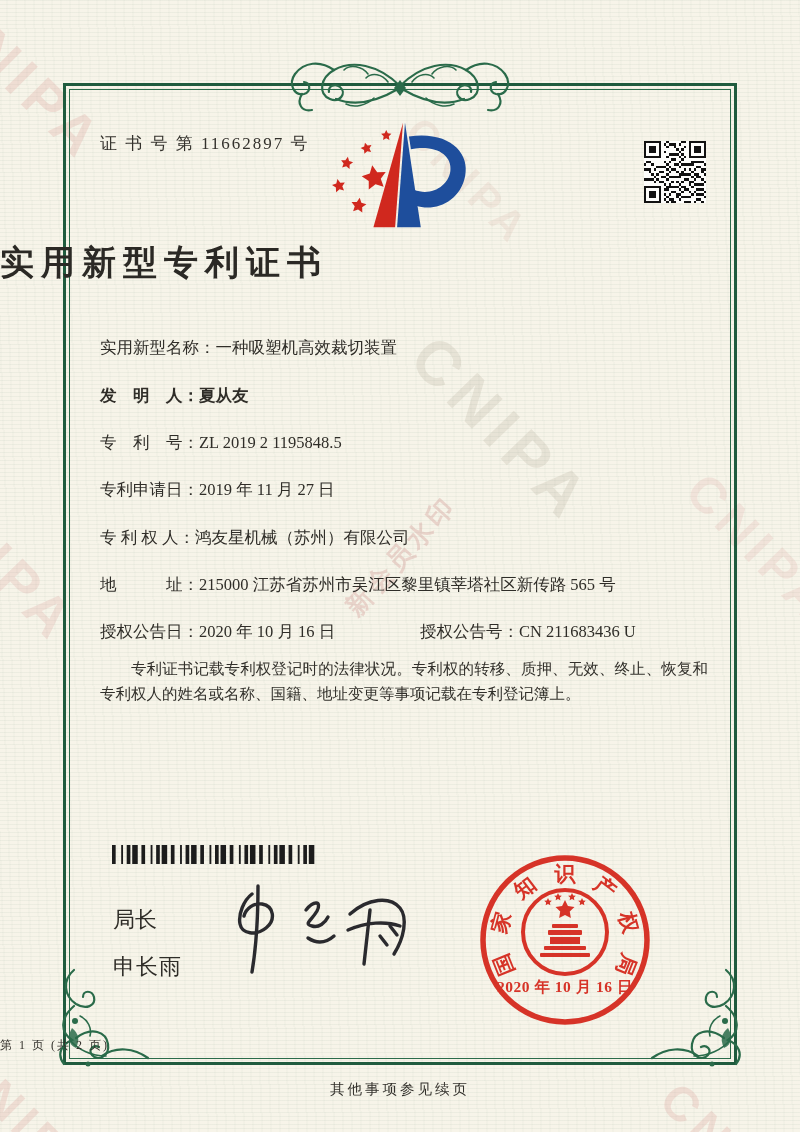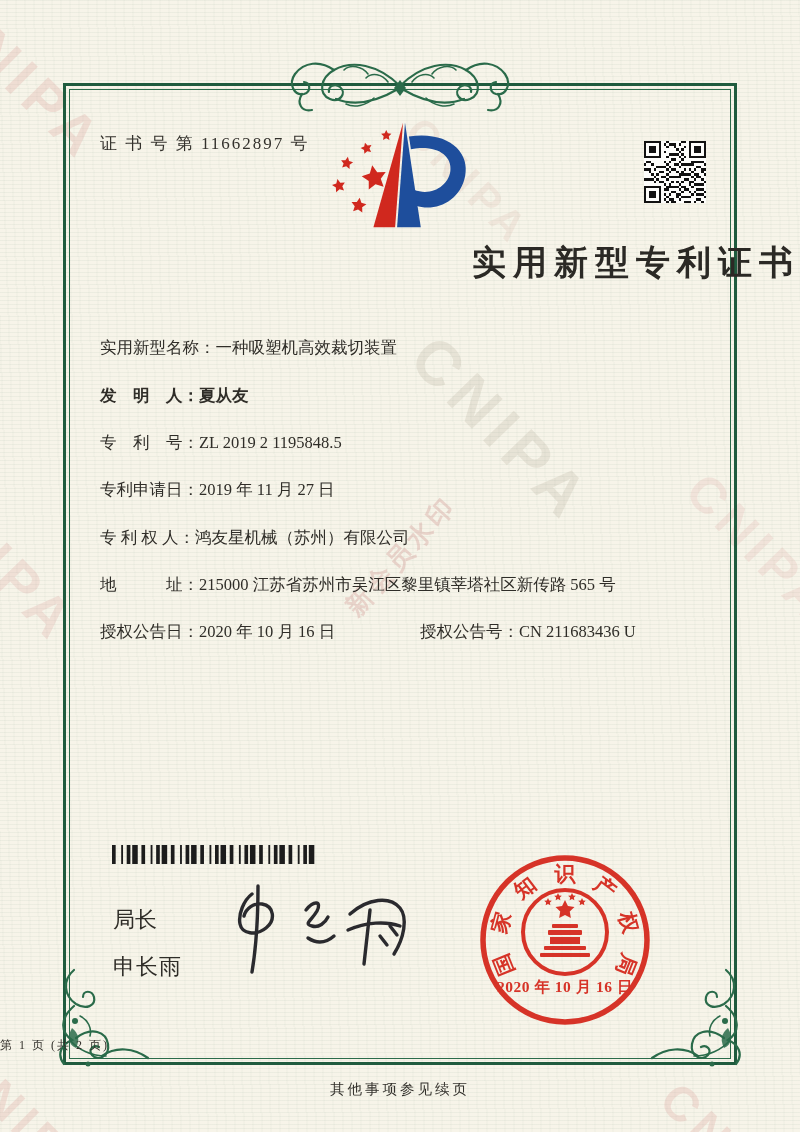--- a/index.html
+++ b/index.html
@@ -62,22 +62,22 @@
                font-family:"Liberation Serif","DejaVu Serif",serif; }
 
   .cert-no {
     position:absolute; left:100px; top:132px;
     font-size:17px; letter-spacing:2px; color:#33312c;
   }
   .logo { position:absolute; left:330px; top:116px; width:148px; height:116px; }
   .qr   { position:absolute; left:644px; top:141px; width:62px; height:62px; background:#fdfdfb; }
 
   .title {
-    position:absolute; left:0; right:0; top:240px; text-align:right;
-    font-size:34px; font-weight:bold; letter-spacing:7px; color:#2b2925;padding-left:40px;
+    position:absolute; left:0; right:0; top:240px; text-align:left;
+    font-size:34px; font-weight:bold; letter-spacing:7px; color:#2b2925;
   }
 
   .fields { position:absolute; left:100px; top:337px; width:610px; font-size:16.5px; }
   .field-row { position:absolute; left:0; white-space:nowrap; }
   .field-row .lbl { display:inline-block; white-space:pre; color:#2f2d28; }
   .field-row .val { white-space:pre; color:#2f2d28; }
   .row-0 { top:0px; }   .row-1 { top:48px;font-weight:bold; }  .row-2 { top:95px; }
   .row-3 { top:142px; } .row-4 { top:190px; } .row-5 { top:237px;text-align:right; }
   .row-grant { top:284px; }
   .grant-right { position:absolute; left:320px; top:0; white-space:nowrap; }
@@ -408,20 +408,21 @@
   </div>
   <div class="field-row row-grant">
     <span class="lbl">授权公告日：</span><span class="val">2020 年 10 月 16 日</span>
     <span class="grant-right">
       <span class="lbl">授权公告号：</span><span class="val">CN 211683436 U</span>
     </span>
   </div>
 </div>
 
 <div class="body-text">
+  <p>专利证书记载专利权登记时的法律状况。专利权的转移、质押、无效、终止、恢复和专利权人的姓名或名称、国籍、地址变更等事项记载在专利登记簿上。</p>
 </div>
 
 <svg class="barcode" id="barcode-svg" preserveAspectRatio="none" height="19" width="206" viewBox="0 0 112 19">
     <rect x="0" y="0" width="2" height="19" fill="#1c1c1c"></rect>
     <rect x="5" y="0" width="1" height="19" fill="#1c1c1c"></rect>
     <rect x="8" y="0" width="2" height="19" fill="#1c1c1c"></rect>
     <rect x="11" y="0" width="3" height="19" fill="#1c1c1c"></rect>
     <rect x="16" y="0" width="2" height="19" fill="#1c1c1c"></rect>
     <rect x="21" y="0" width="1" height="19" fill="#1c1c1c"></rect>
     <rect x="24" y="0" width="2" height="19" fill="#1c1c1c"></rect>

